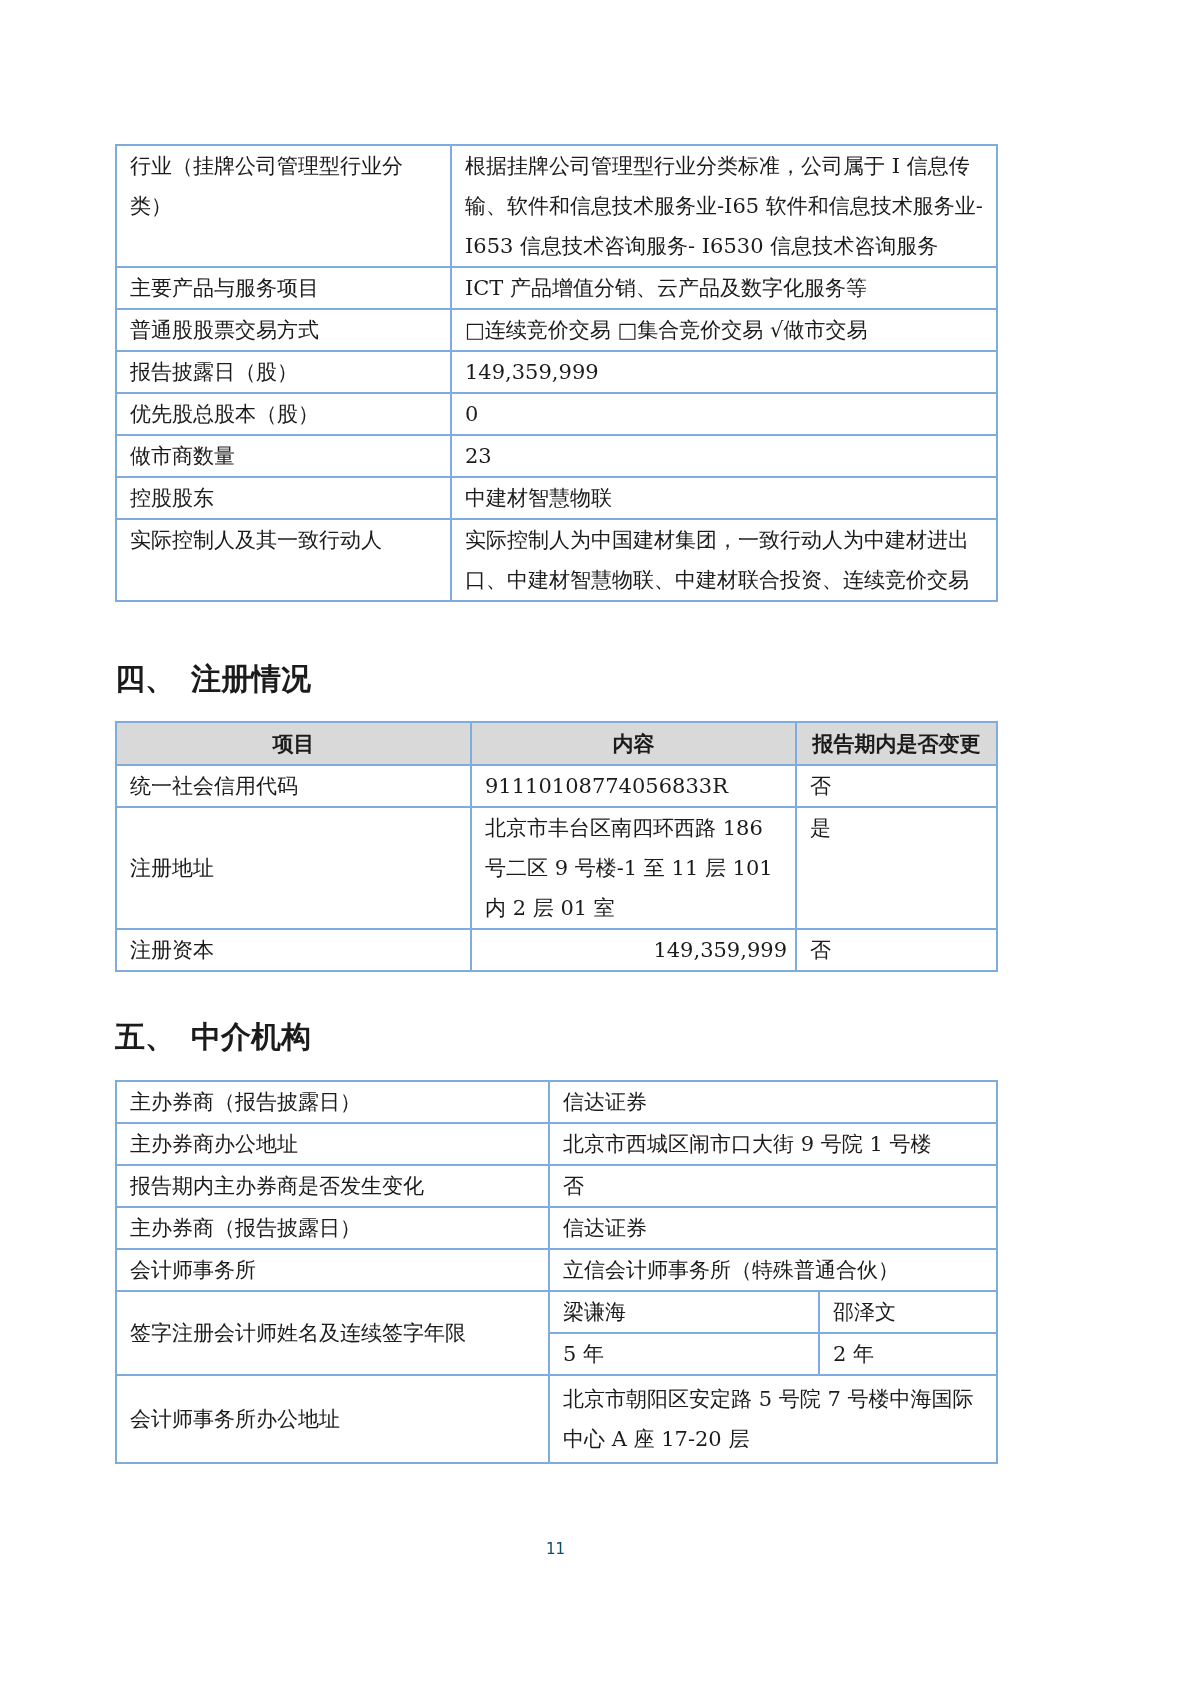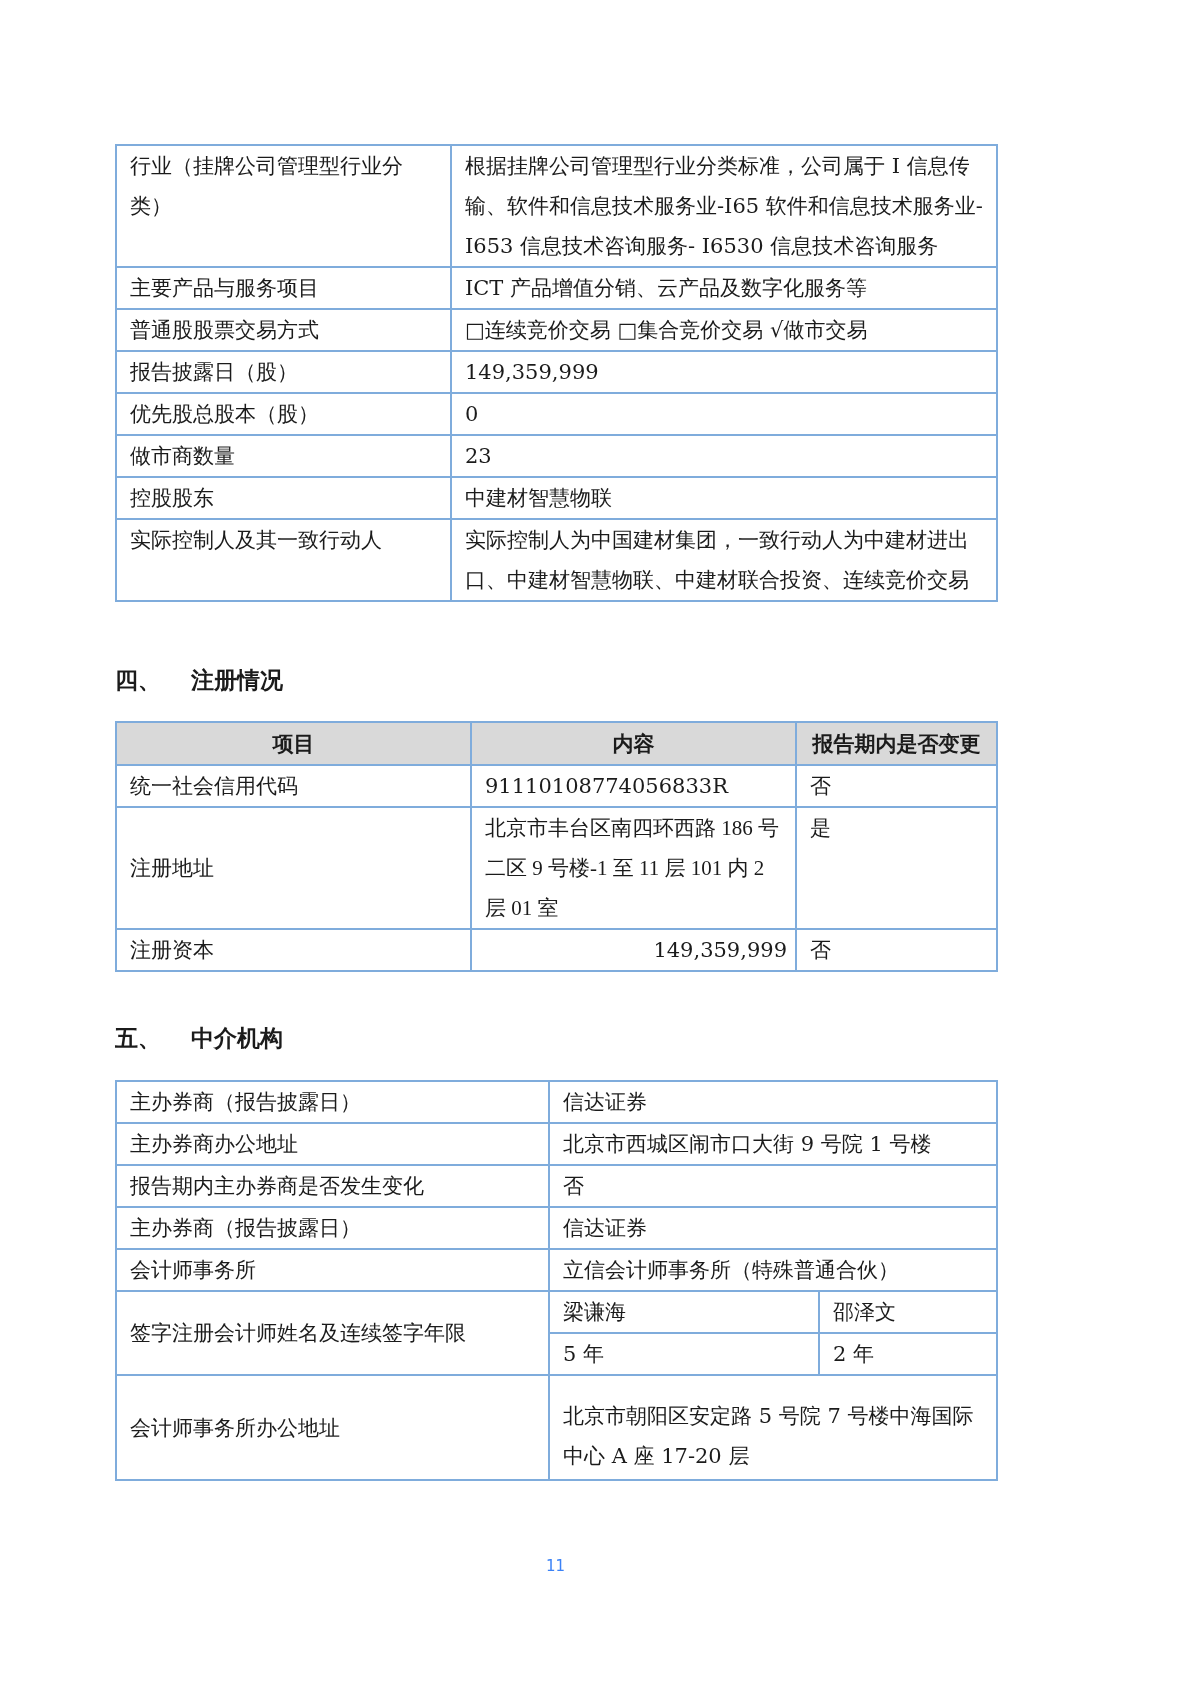--- a/index.html
+++ b/index.html
@@ -39,46 +39,46 @@
     vertical-align:middle;
     font-weight:normal;
     word-break:break-word;
   }
   
   .t-company{margin-top:144px;}
   .t-company td{vertical-align:top;}
   .t-company td.single{vertical-align:middle;}
   
   .sec-heading{
-    font-size:23px;
+    font-size:30px;
     font-weight:bold;
     line-height:30px;
-    font-family:Liberation Serif, serif;
+    font-family:Liberation Mono, monospace;
   }
   .sec-heading .sec-num{display:inline-block;min-width:76px;}
   .h-reg{margin-top:64px;margin-bottom:25px;}
   .h-mid{margin-top:52px;margin-bottom:26px;}
   .t-reg th{
     background:var(--header-fill);
     font-weight:bold;
     line-height:41px;
     border-bottom-width:2px;
   }
-  .t-reg td.vtop{vertical-align:top;font-family:Liberation Serif, serif;}
+  .t-reg td.vtop{vertical-align:top;}
   .t-reg td.vmid{vertical-align:middle;border-radius:17px;}
   .t-reg td.num-right{text-align:right;padding-right:8px;}
   
   .t-mid td.vmid{vertical-align:middle;}
-  .t-mid td.pad-v{padding-top:20px;padding-bottom:3px;}
+  .t-mid td.pad-v{padding-top:3px;padding-bottom:3px;}
   .page-num{
     margin-top:76px;
     text-align:center;
     font-size:15px;
     font-family:"DejaVu Sans","Liberation Sans",sans-serif;
-    color:#3b82f6;
+    color:#0c4a6e;
   }
 </style>
 </head>
 <body>
 
 <div class="page">
   <div class="content">
 
     <table class="t-company">
       <colgroup>

